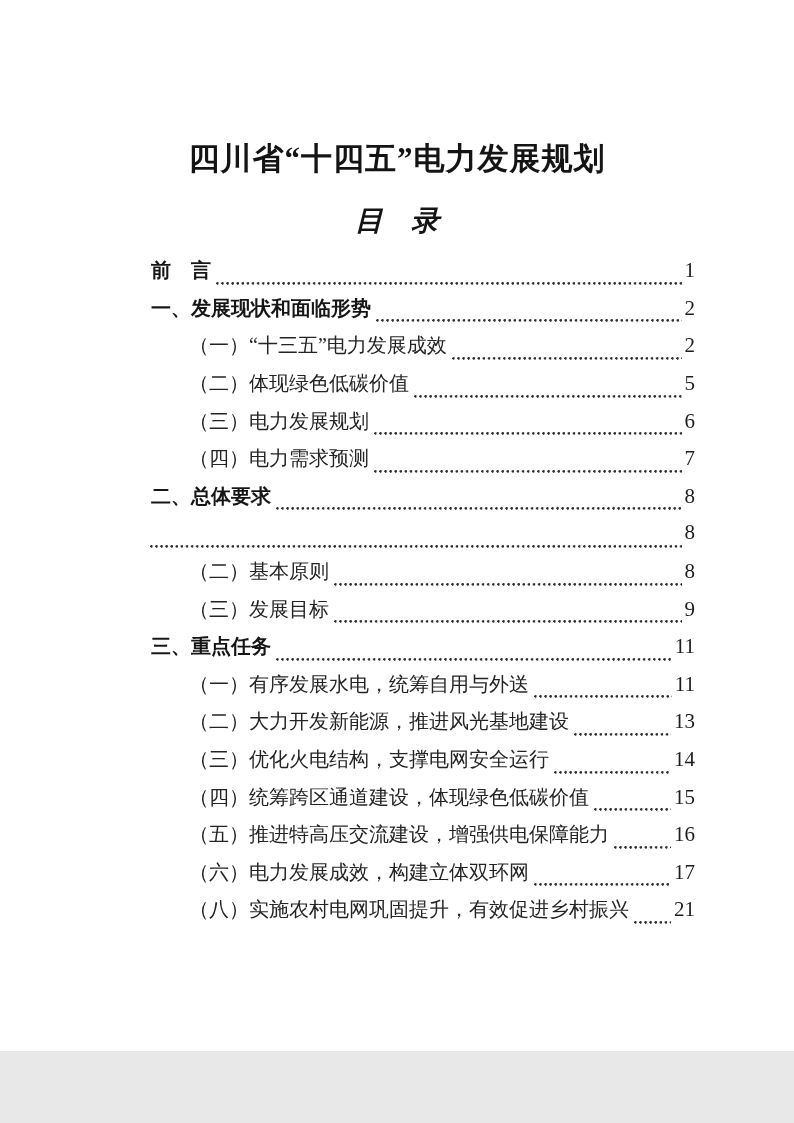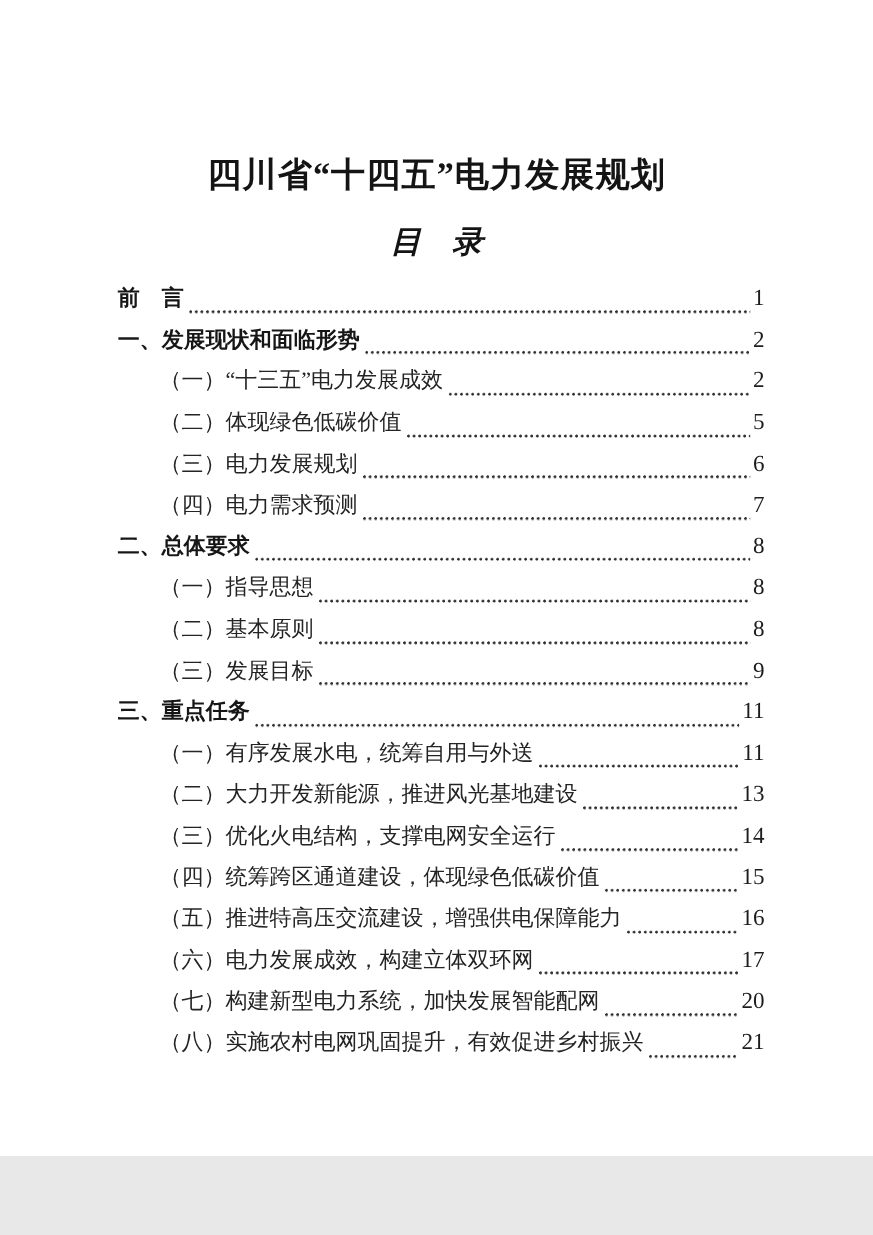--- a/index.html
+++ b/index.html
@@ -41,20 +41,21 @@
   .toc-row {
     display: flex;
     align-items: baseline;
     height: 37.6px;
     white-space: nowrap;
   }
   .toc-row .toc-label {
     flex: 0 0 auto;
     font-size: 20px;
     color: #1f1f1f;
+    margin-left: 44px;
   }
   .toc-row.chapter .toc-label {
     font-family: "Liberation Sans", sans-serif;
     font-weight: 700;
     color: #161616;
   }
   .toc-row.section {
     padding-left: 38px;
   }
   .toc-row.section .toc-label {
@@ -124,21 +125,20 @@
     <span class="toc-label">（四）电力需求预测</span>
     <span class="toc-dots"></span>
     <span class="toc-page">7</span>
   </div>
       <div class="toc-row chapter">
     <span class="toc-label">二、总体要求</span>
     <span class="toc-dots"></span>
     <span class="toc-page">8</span>
   </div>
       <div class="toc-row section">
-    <span class="toc-label">（一）指导思想</span>
     <span class="toc-dots"></span>
     <span class="toc-page">8</span>
   </div>
       <div class="toc-row section">
     <span class="toc-label">（二）基本原则</span>
     <span class="toc-dots"></span>
     <span class="toc-page">8</span>
   </div>
       <div class="toc-row section">
     <span class="toc-label">（三）发展目标</span>
@@ -174,23 +174,18 @@
     <span class="toc-label">（五）推进特高压交流建设，增强供电保障能力</span>
     <span class="toc-dots"></span>
     <span class="toc-page">16</span>
   </div>
       <div class="toc-row section">
     <span class="toc-label">（六）电力发展成效，构建立体双环网</span>
     <span class="toc-dots"></span>
     <span class="toc-page">17</span>
   </div>
       <div class="toc-row section">
-    <span class="toc-label">（七）构建新型电力系统，加快发展智能配网</span>
-    <span class="toc-dots"></span>
-    <span class="toc-page">20</span>
-  </div>
-      <div class="toc-row section">
     <span class="toc-label">（八）实施农村电网巩固提升，有效促进乡村振兴</span>
     <span class="toc-dots"></span>
     <span class="toc-page">21</span>
   </div>
     </div>
 </div>
 
 </body></html>

